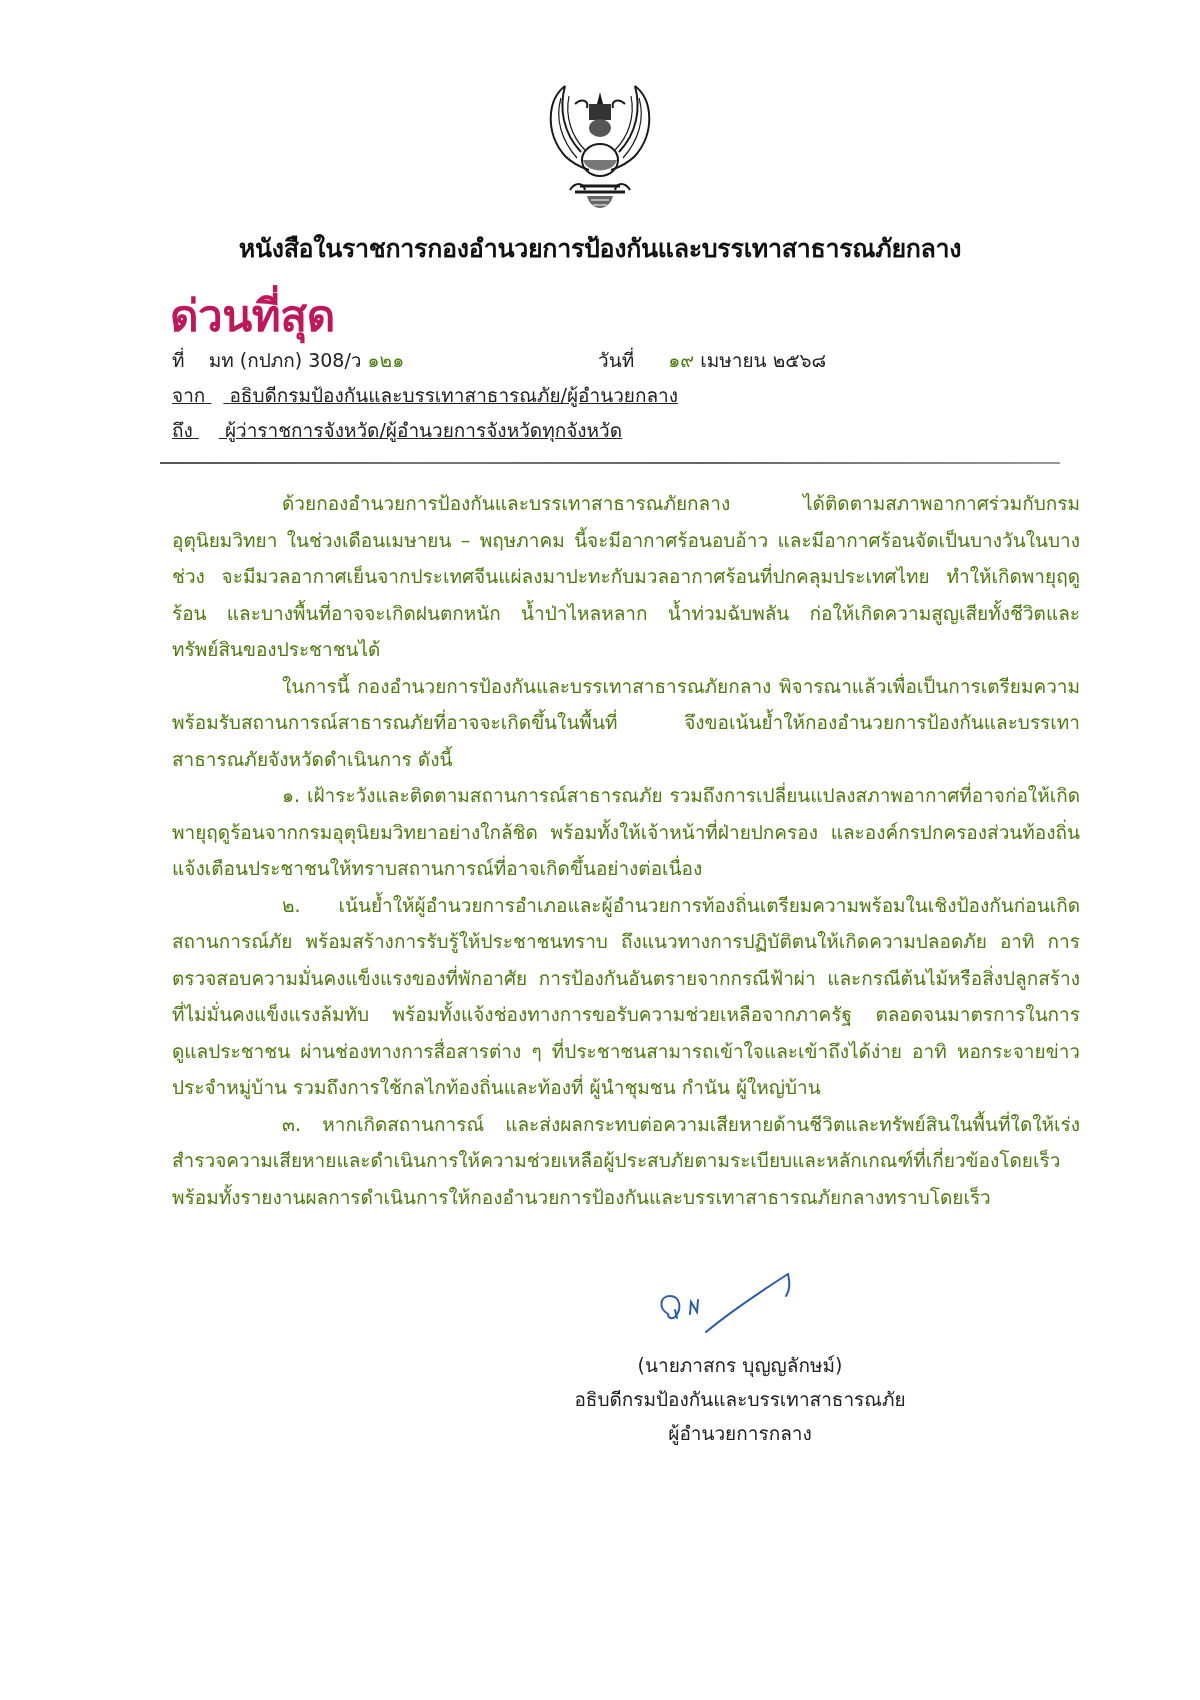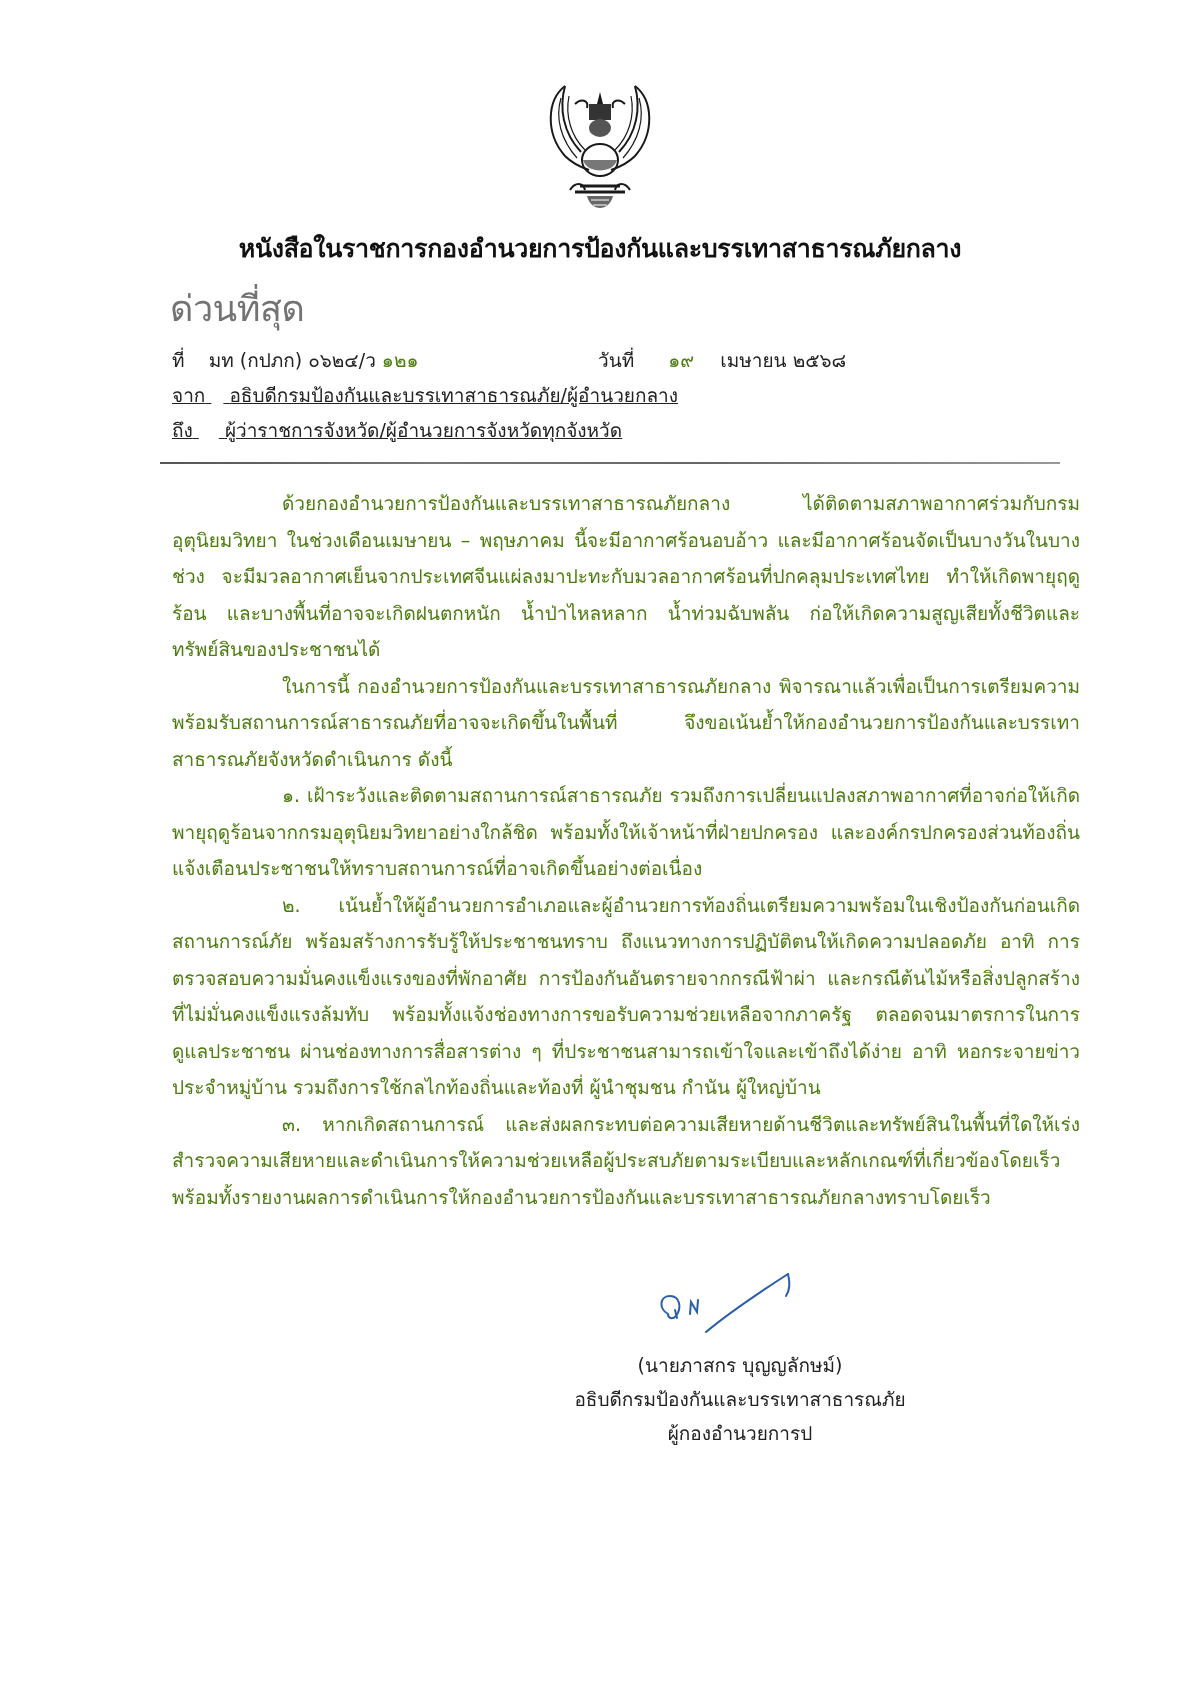--- a/index.html
+++ b/index.html
@@ -38,43 +38,43 @@
       font-size: 25px;
       font-weight: bold;
       letter-spacing: -0.3px;
       color: #111;
       white-space: nowrap;
     }
     .urgency {
       position: absolute;
       left: 170px;
       top: 280px;
-      font-size: 36px;
-      font-weight: normal;
-      color: #737373;
+      font-size: 44px;
+      font-weight: bold;
+      color: #be185d;
       letter-spacing: -0.5px;
     }
     .meta-line {
       position: absolute;
       left: 172px;
       font-size: 19px;
       color: #222;
       white-space: nowrap;
     }
     .meta-line .gap { display: inline-block; width: 12px; }
     .thai-num { color: #4d7c0f; }
     .date-block {
       position: absolute;
       left: 598px;
       top: 345px;
       font-size: 19px;
       color: #222;
       white-space: nowrap;
     }
-    .date-block .day { display: inline-block; margin-left: 28px; margin-right: 20px; }
+    .date-block .day { display: inline-block; margin-left: 28px; }
     .separator {
       position: absolute;
       left: 160px;
       top: 462px;
       width: 900px;
       height: 2px;
       background: linear-gradient(to right, #555 0%, #777 30%, #666 60%, #999 100%);
     }
     .body-text {
       position: absolute;
@@ -148,21 +148,21 @@
     <path d="M66 122 L84 122 M68 127 L82 127" stroke="#fff" stroke-width="1"></path>
   </svg>
 
   <div class="doc-title">หนังสือในราชการกองอำนวยการป้องกันและบรรเทาสาธารณภัยกลาง</div>
 
   <div class="urgency">ด่วนที่สุด</div>
 
   <div class="meta-line" style="top:345px;">
     <span>ที่</span>
     <span class="gap"></span>
-    <span>มท (กปภก) ๐๖๒๔/ว</span>
+    <span>มท (กปภก) 308/ว</span>
     <span class="thai-num">๑๒๑</span>
   </div>
 
   <div class="date-block">
     <span>วันที่</span>
     <span class="day thai-num">๑๙</span>
     <span>เมษายน ๒๕๖๘</span>
   </div>
 
   <div class="meta-line" style="top:380px;text-decoration:underline;">
@@ -193,16 +193,16 @@
       <path d="M25 48 L27 56"></path>
       <path d="M40 52 L41 40 L47 50 L48 38"></path>
       <path d="M56 70 C80 50 110 30 138 12"></path>
       <path d="M138 12 C140 20 140 28 136 34"></path>
     </g>
   </svg>
 
   <div class="sig-block">
     <div>(นายภาสกร บุญญลักษม์)</div>
     <div>อธิบดีกรมป้องกันและบรรเทาสาธารณภัย</div>
-    <div>ผู้กองอำนวยการป</div>
+    <div>ผู้อำนวยการกลาง</div>
   </div>
 
 </div>
 
 </body></html>

